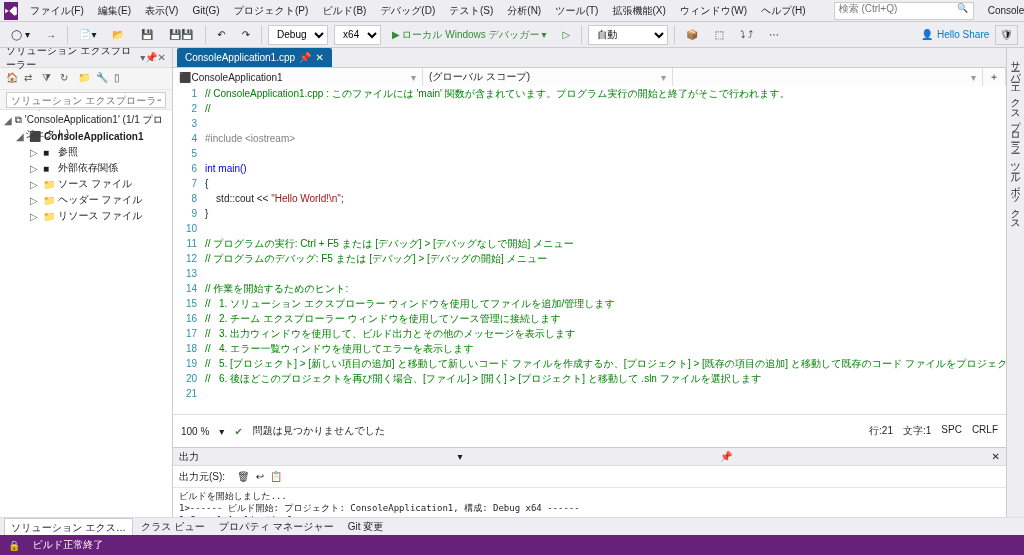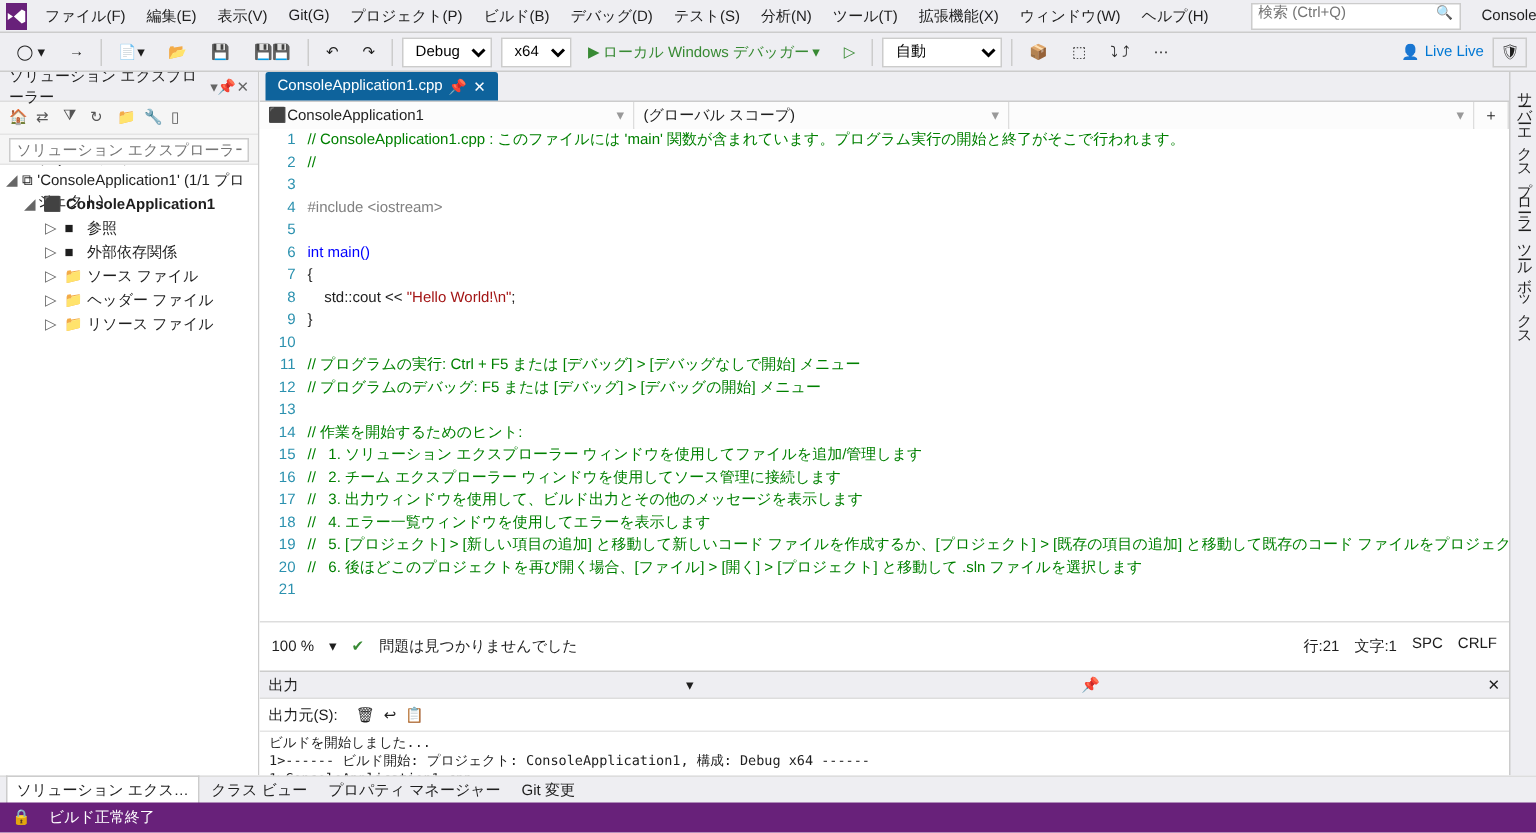--- a/index.html
+++ b/index.html
@@ -57,21 +57,21 @@
 .statusline .ok { color:#388a34; }
 .statusline .right { margin-left:auto; display:flex; gap:10px; }
 
 .output { height:70px; border-top:1px solid #ccc; display:flex; flex-direction:column; background:#fff; }
 .out-hdr { height:18px; background:#eeeef2; display:flex; align-items:center; padding:0 6px; font-size:10px; border-bottom:1px solid #ddd; }
 .out-hdr .pin { margin-left:auto; }
 .out-tb { height:22px; display:flex; align-items:center; gap:6px; padding:0 6px; border-bottom:1px solid #e5e5e5; }
 .out-tb select { height:18px; border:1px solid #ccc; font-size:10px; width:180px; }
 .out-text { flex:1; font-family:Consolas,monospace; font-size:9px; line-height:12px; padding:2px 6px; white-space:pre; overflow:auto; }
 
-.bottom-tabs { height:18px; background:#eeeef2; display:flex; align-items:center; gap:2px; padding:0 4px; border-top:1px solid #ddd; }
+.bottom-tabs { height:18px; background:#eeeef2; display:flex; align-items:flex-start; gap:2px; padding:0 4px; border-top:1px solid #ddd; }
 .bottom-tabs .bt { padding:2px 6px; font-size:10px; }
 .bottom-tabs .bt.active { background:#fff; border:1px solid #ccc; border-bottom-color:#fff; }
 
 .statusbar { height:20px; background:#68217a; color:#fff; display:flex; align-items:center; padding:0 8px; font-size:10px; gap:12px; }
 .statusbar .right { margin-left:auto; display:flex; gap:12px; align-items:center;margin-top:45px; }
 .statusbar .bell { color:#fff; }
 
 .rsidebar { width:18px; background:#eeeef2; border-left:1px solid #ccc; writing-mode:vertical-rl; text-orientation:mixed; font-size:10px; padding:6px 2px; display:flex; gap:8px; }
 .rsidebar span { cursor:default; }
 </style>
@@ -110,21 +110,21 @@
   <select class="combo"><option>x64</option></select>
   <div class="tb play">▶ <span>ローカル Windows デバッガー</span> ▾</div>
   <div class="tb play">▷</div>
   <div class="sep"></div>
   <select class="combo" style="width:80px"><option>自動</option></select>
   <div class="sep"></div>
   <div class="tb">📦</div>
   <div class="tb">⬚</div>
   <div class="tb">⤵ ⤴</div>
   <div class="tb">⋯</div>
-  <div class="liveshare">👤 <span>Live Live</span></div>
+  <div class="liveshare">👤 <span>Hello Share</span></div>
   <div class="tb" style="border:1px solid #ccc">🛡</div>
 </div>
 
 <div class="main">
 
   <div class="sidebar">
     <div class="panel-hdr">
       <span>ソリューション エクスプローラー</span>
       <span class="pin">▾</span>
       <span class="pin">📌</span>

